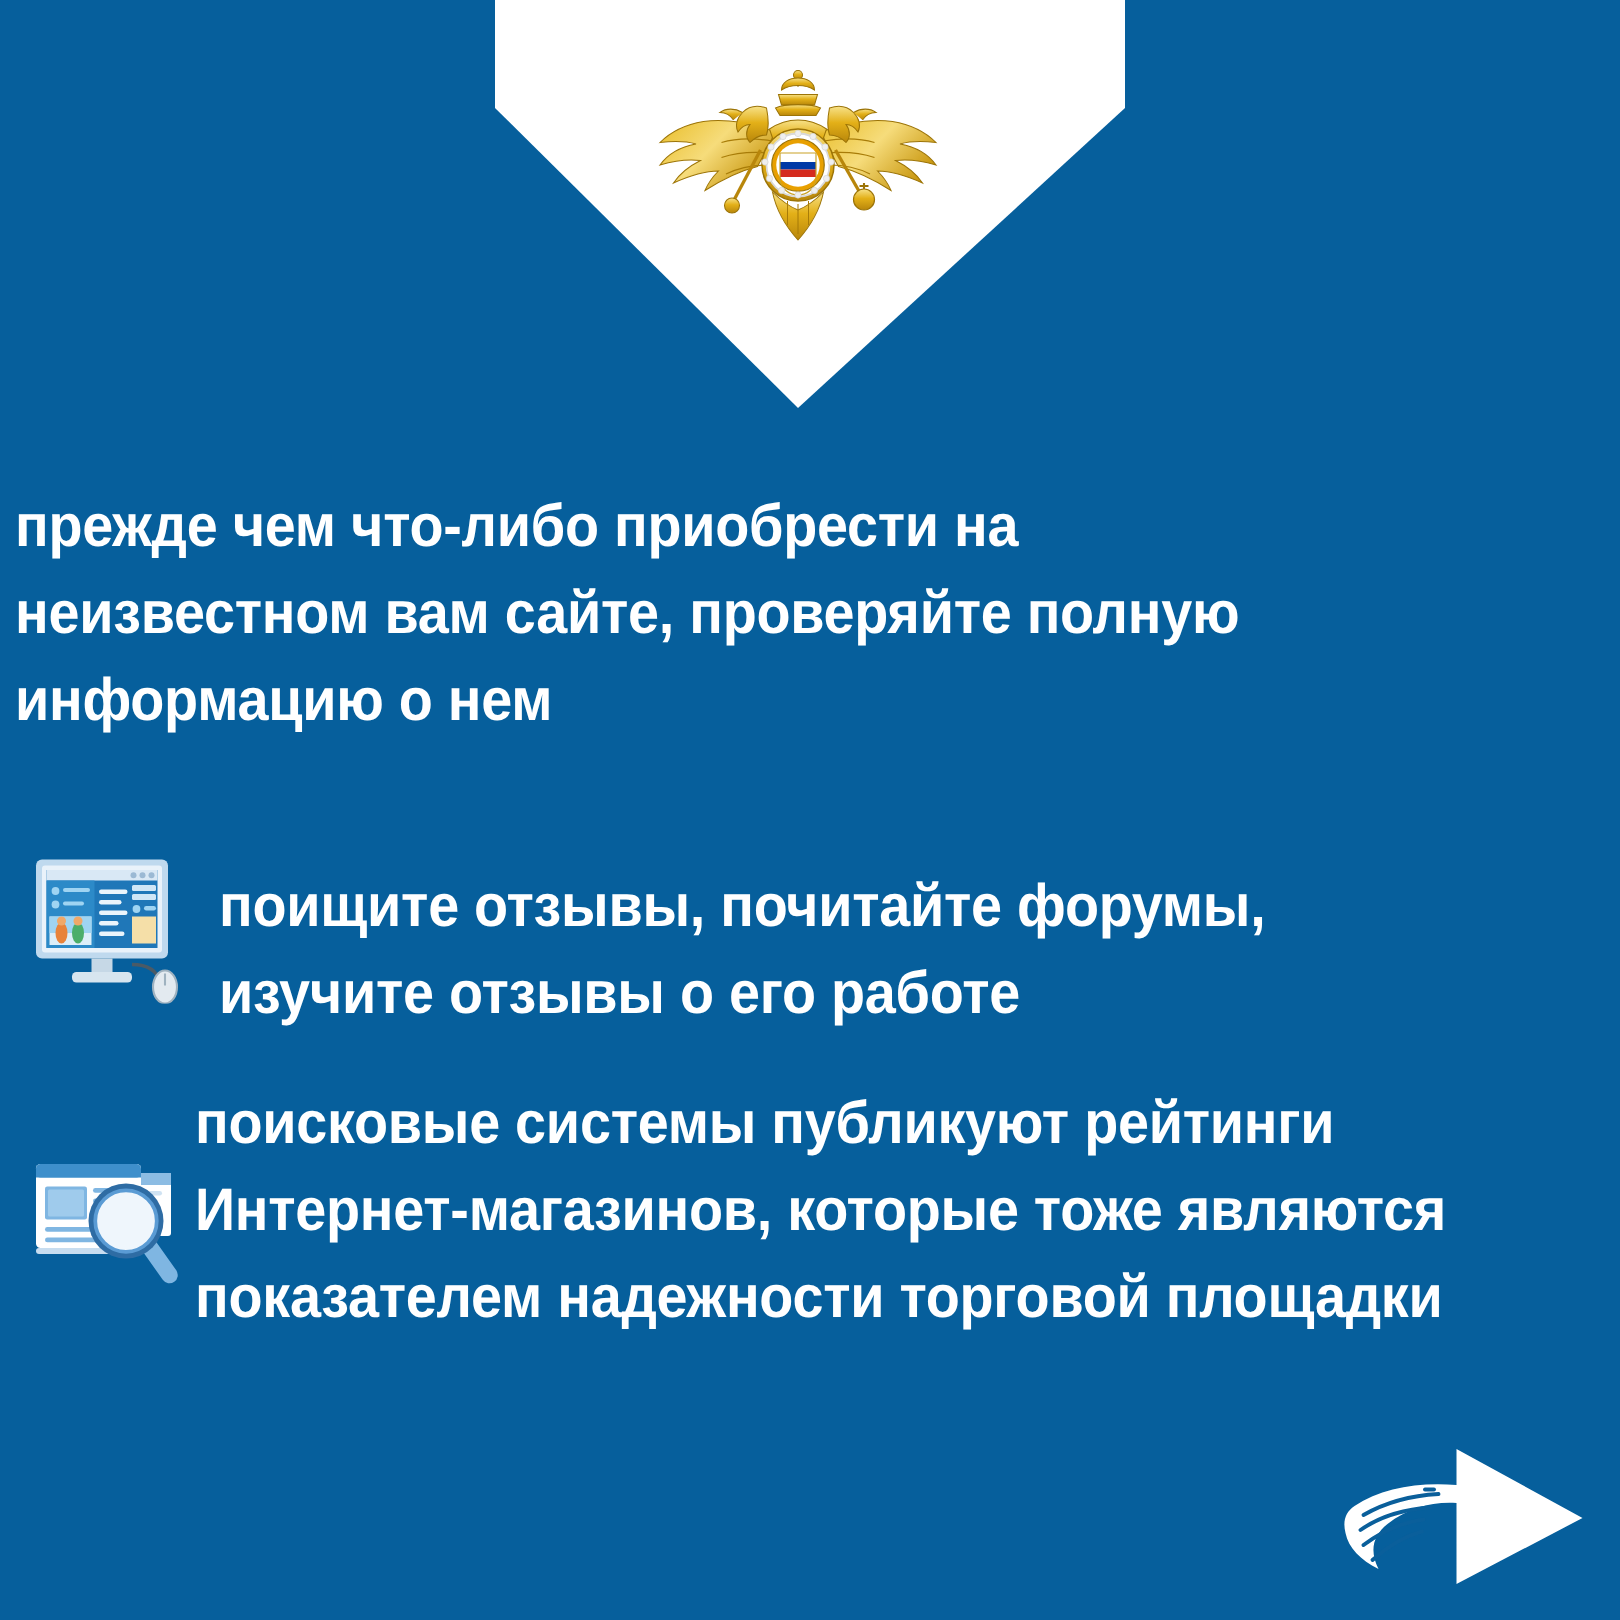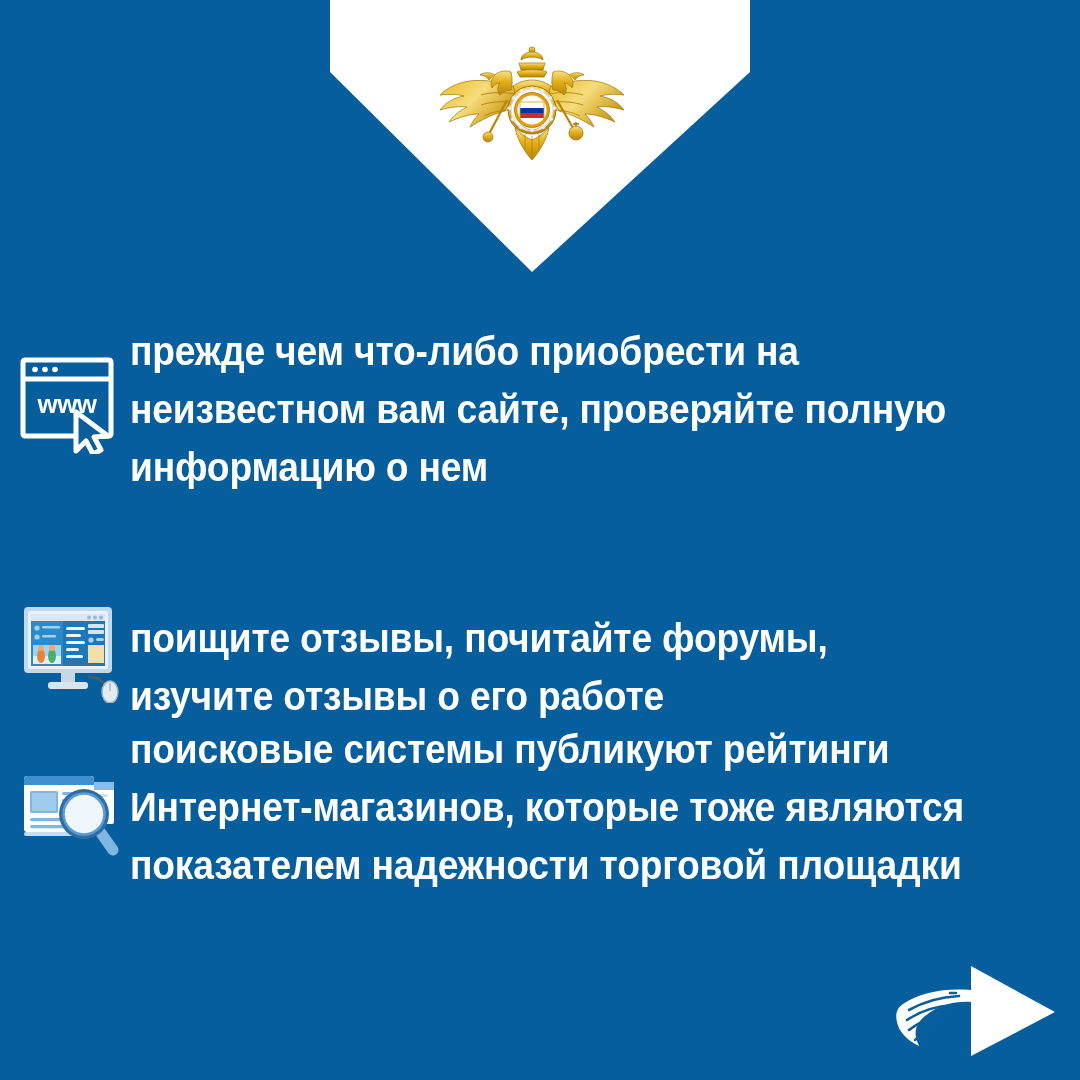--- a/index.html
+++ b/index.html
@@ -65,21 +65,21 @@
     letter-spacing: -0.2px;
     transform: scaleX(0.93);
     transform-origin: left top;
     white-space: nowrap;
   }
   .copy .ln { display: block; }
 
   #row-1 { left: 10px; top: 322px; width: 1060px; }
   #row-1 .icon-slot { padding-top: 28px; }
 
-  #row-2 { left: 10px; top: 599px; width: 1060px; }
+  #row-2 { left: 10px; top: 565px; width: 1060px; gap: 16px; }
   #row-2 .icon-slot { padding-top: 0px; }
   #row-2 .copy { padding-top: 10px; }
 
   #row-3 { left: 10px; top: 720px; width: 1060px; }
   #row-3 .icon-slot { padding-top: 48px; }
 
   
   #next-arrow {
     position: absolute;
     left: 893px;
@@ -200,35 +200,20 @@
 
       <g fill="url(#gold)" stroke="#9C7407" stroke-width="0.7">
         <path d="M78,86 C84,92 90,96 95,98 C100,96 106,92 112,86
                  C110,96 104,108 95,118 C86,108 80,96 78,86 Z"></path>
         <path d="M88,92 L88,108 M95,94 L95,114 M102,92 L102,108" fill="none" stroke="#A87C08" stroke-width="0.7"></path>
       </g>
     </svg>
   </div>
 
   <div class="row" id="row-1">
-    <div class="icon-slot">
-      <span class="icon-www">
-        <svg width="104" height="104" viewBox="0 0 104 104" xmlns="http://www.w3.org/2000/svg">
-
-          <rect x="5" y="10" width="88" height="76" rx="2" fill="none" stroke="#FFFFFF" stroke-width="5"></rect>
-          <line x1="5" y1="29" x2="93" y2="29" stroke="#FFFFFF" stroke-width="5"></line>
-          <circle cx="17" cy="19.5" r="2.8" fill="#FFFFFF"></circle>
-          <circle cx="27" cy="19.5" r="2.8" fill="#FFFFFF"></circle>
-          <circle cx="37" cy="19.5" r="2.8" fill="#FFFFFF"></circle>
-          <text x="49" y="63" fill="#FFFFFF" font-family="Liberation Sans, sans-serif" font-size="26" font-weight="bold" text-anchor="middle" letter-spacing="-0.5">www</text>
-
-          <path d="M58,62 L58,101 L68,91 L75,104 L83,100 L76,87 L90,86 Z" fill="#0A5F9B" stroke="#FFFFFF" stroke-width="5" stroke-linejoin="round"></path>
-        </svg>
-      </span>
-    </div>
     <div class="copy">
       <span class="ln">прежде чем что-либо приобрести на</span>
       <span class="ln">неизвестном вам сайте, проверяйте полную</span>
       <span class="ln">информацию о нем</span>
     </div>
   </div>
 
   <div class="row" id="row-2">
     <div class="icon-slot">
       <span class="icon-monitor">

